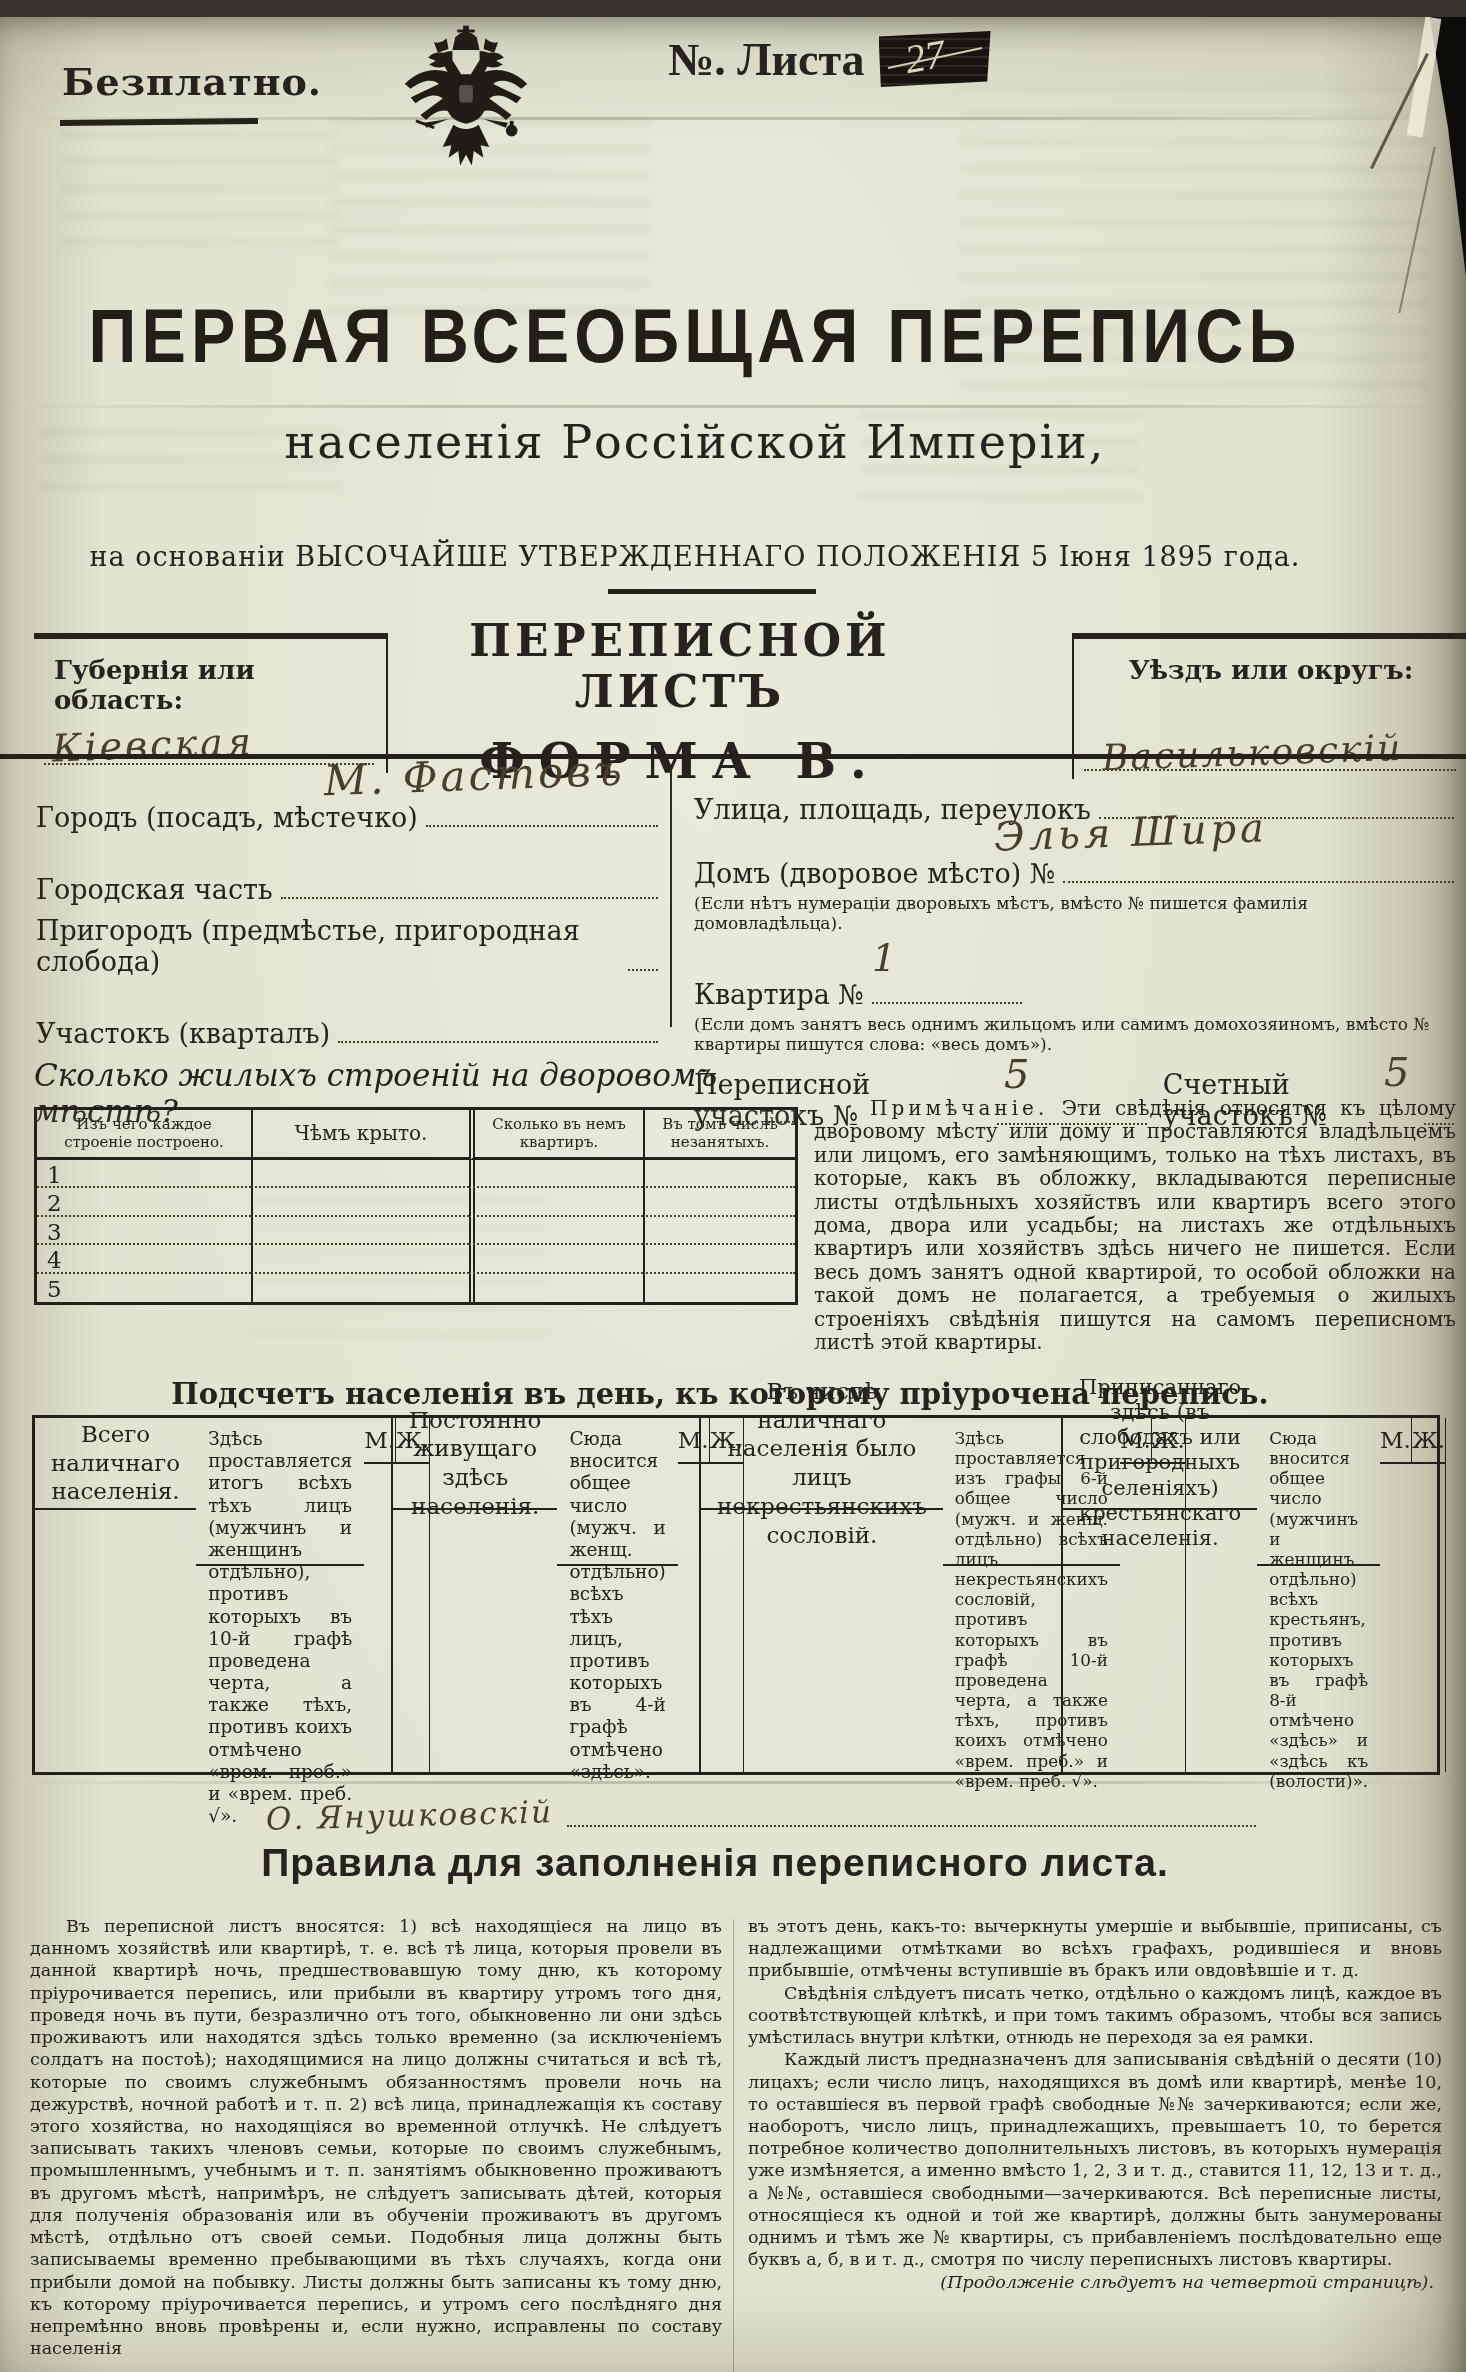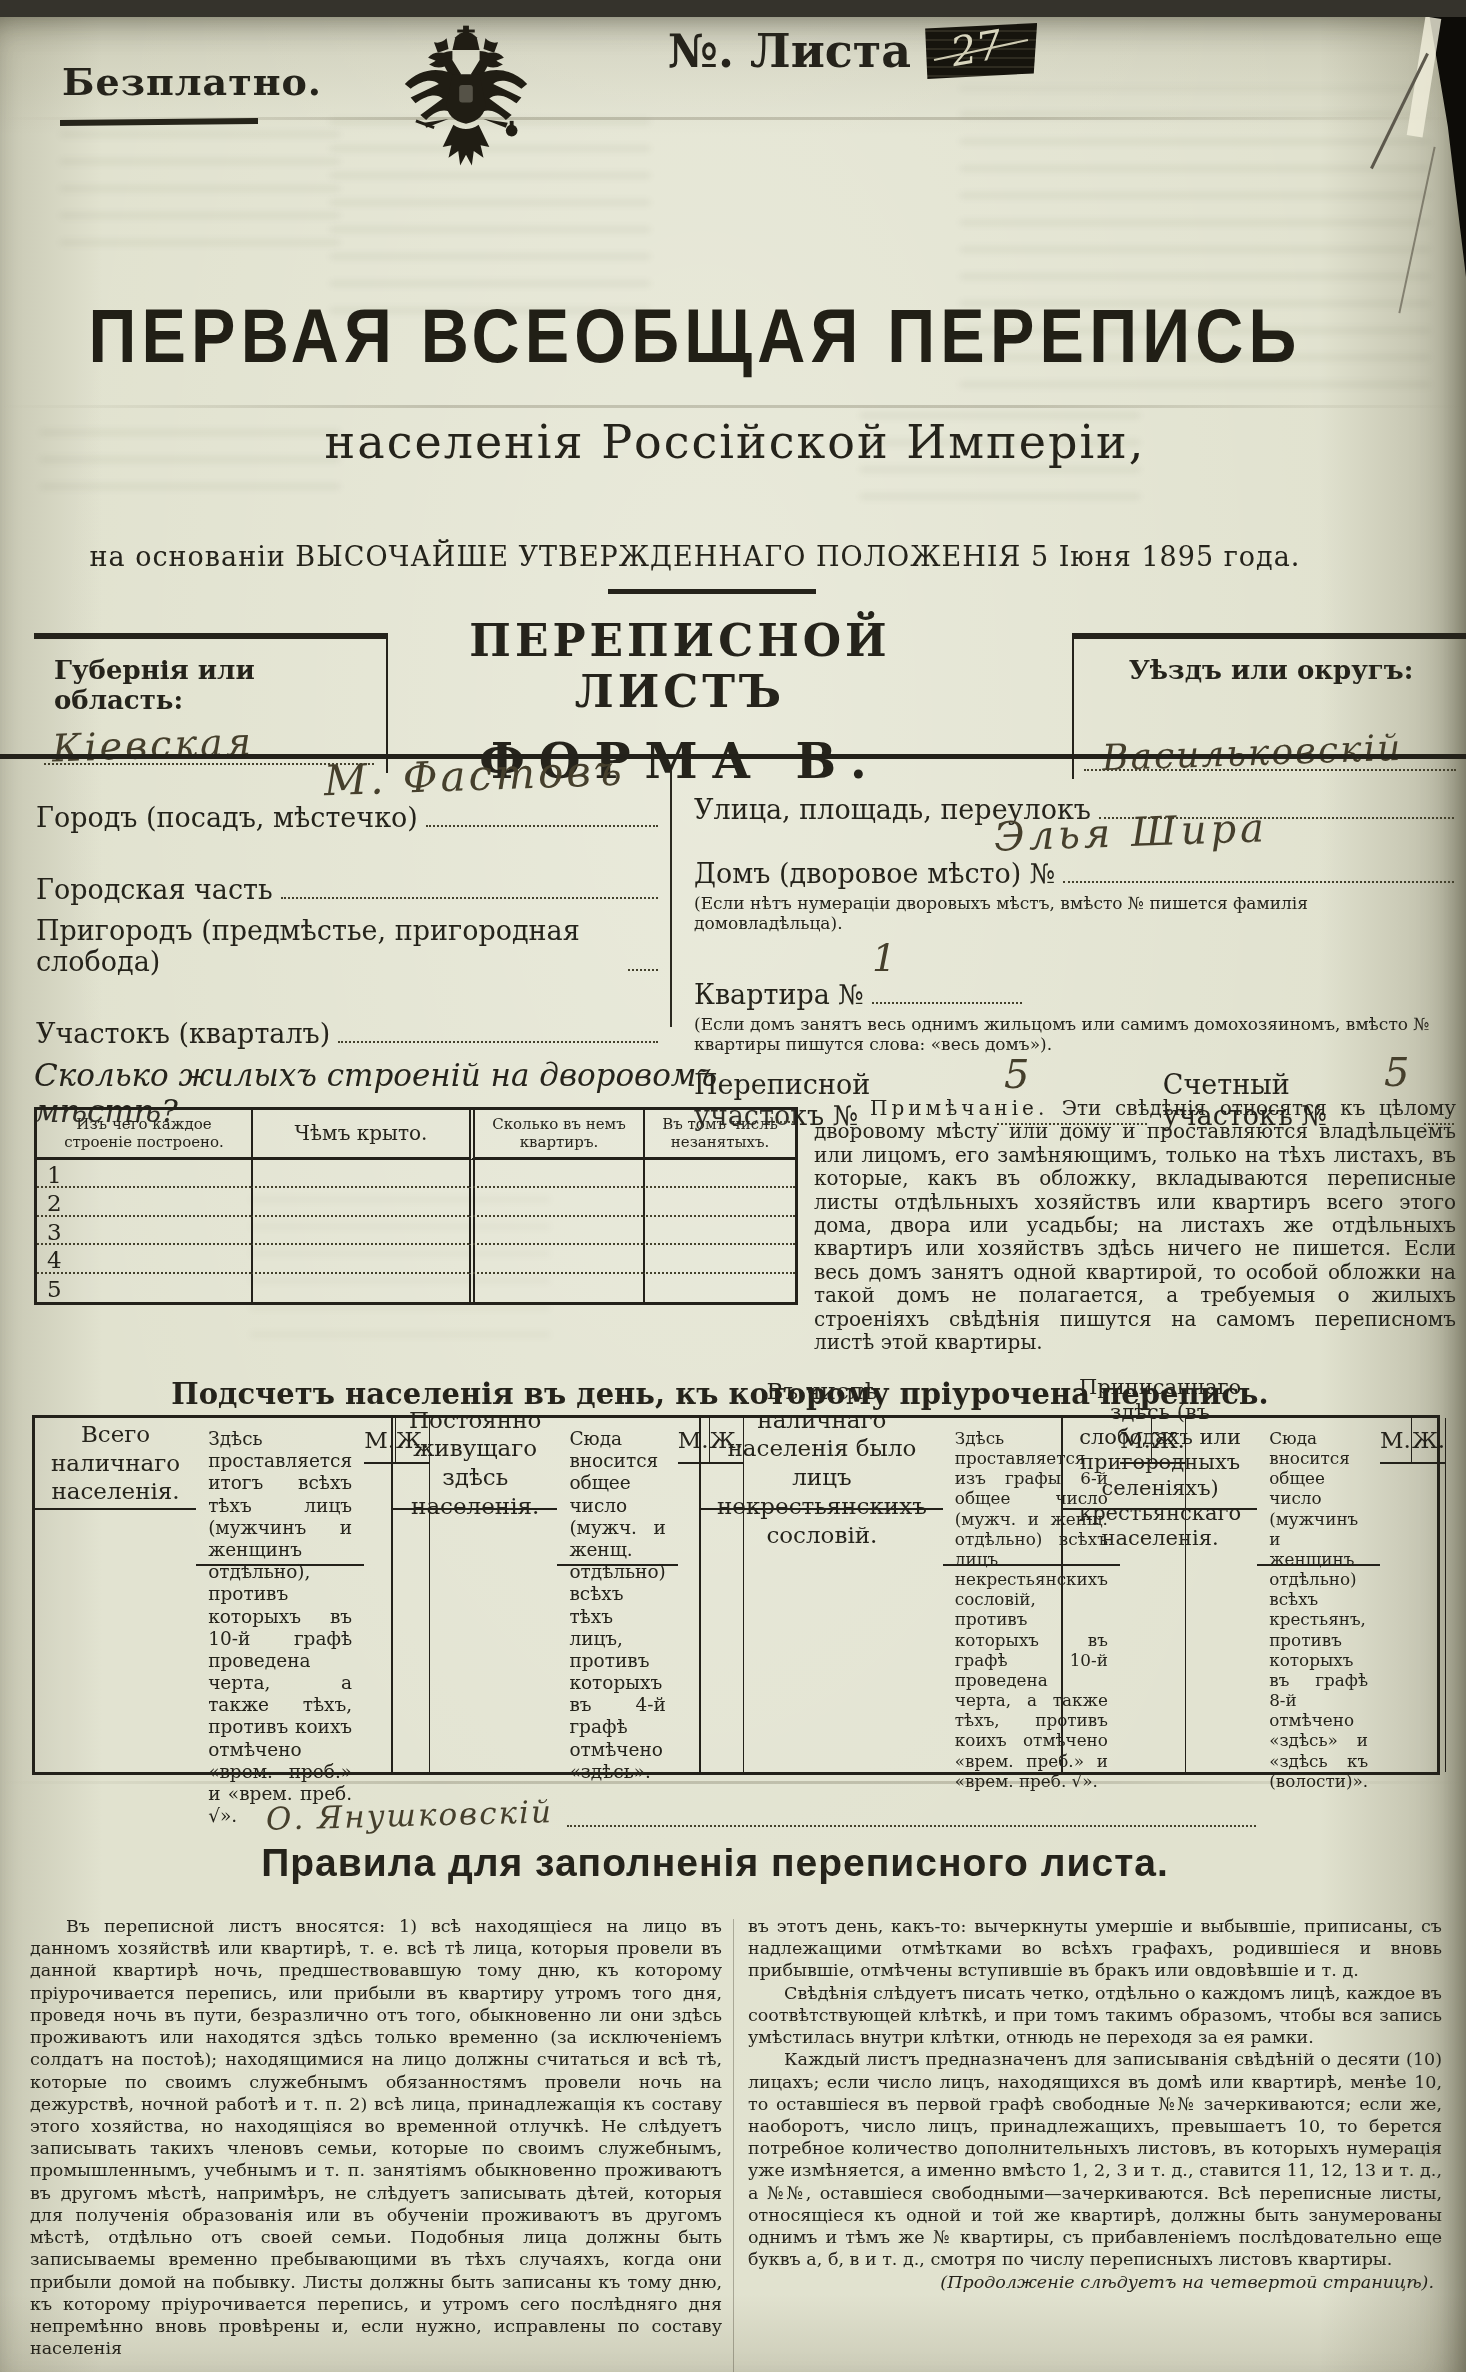--- a/index.html
+++ b/index.html
@@ -13,36 +13,36 @@
         font-family:"DejaVu Serif", serif; color:#25231b;}
   .abs{position:absolute;}
   
   .ghost{position:absolute;background:repeating-linear-gradient(0deg, rgba(100,104,78,.30) 0 5px, rgba(0,0,0,0) 5px 27px);
          filter:blur(3px);opacity:.33;pointer-events:none;}
   .fold{position:absolute;left:0;width:100%;height:3px;pointer-events:none;
         background:linear-gradient(90deg, rgba(100,95,72,0), rgba(100,95,72,.28) 30%, rgba(100,95,72,.28) 70%, rgba(100,95,72,0));}
   
   .free{left:62px;top:42px;font-size:38px;font-weight:bold;letter-spacing:1px;}
   .free-rule{left:60px;top:102px;width:198px;height:6px;background:#26241a;transform:rotate(-.6deg);}
-  .sheetline{left:668px;top:6px;font-size:46px;font-weight:bold;display:flex;align-items:center;}
+  .sheetline{left:668px;top:14px;font-size:46px;font-weight:bold;display:flex;align-items:center;font-family:Liberation Serif, serif;}
   .blot{display:inline-block;position:relative;width:112px;height:56px;margin-left:14px;
         background:repeating-linear-gradient(180deg,#16140d 0 7px,#2e2b20 7px 9px);
         clip-path:polygon(0 10%,100% 0,97% 90%,2% 100%);}
   .blot .num{position:absolute;left:26px;top:2px;font-style:italic;font-size:40px;font-weight:normal;
         color:#d8d5bd;transform:rotate(-10deg);}
   .blot .slash{position:absolute;left:8px;top:26px;width:96px;height:2px;background:#cfcbb2;transform:rotate(-12deg);}
   .corner-tear{right:0;top:0;width:70px;height:260px;background:#0d0c08;
         clip-path:polygon(48% 0,100% 0,100% 100%,74% 42%);}
   .tear-sliver{right:34px;top:0;width:16px;height:120px;background:#f2f0dd;transform:rotate(9deg);opacity:.8;}
   .pencil1{left:1398px;top:30px;width:3px;height:128px;background:#5c584c;transform:rotate(26deg);}
   .pencil2{left:1416px;top:128px;width:2px;height:170px;background:rgba(85,80,66,.6);transform:rotate(12deg);}
   
   .t1{left:0;top:282px;width:1390px;text-align:center;font-family:"Liberation Sans",sans-serif;
       font-weight:bold;font-size:64px;letter-spacing:5px;transform:scale(1.04,1.2);color:#211f16;}
-  .t2{left:0;top:398px;width:1390px;text-align:center;font-size:46px;letter-spacing:2px;padding-left:40px;}
+  .t2{left:0;top:398px;width:1390px;text-align:center;font-size:46px;letter-spacing:2px;}
   .t3{left:0;top:524px;width:1390px;text-align:center;font-size:27px;letter-spacing:1px;}
   .t-rule{left:608px;top:572px;width:208px;height:5px;background:#25231b;}
   
   .gub-box{left:34px;top:616px;width:352px;height:134px;border-top:6px solid #25231b;border-right:2px solid #25231b;}
   .uezd-box{left:1072px;top:616px;width:394px;height:140px;border-top:6px solid #25231b;border-left:2px solid #25231b;}
   .boxlabel{margin:16px 0 0 20px;font-size:26px;font-weight:bold;}
   .uezd-box .boxlabel{text-align:center;margin-left:0;}
   .field-line{position:absolute;left:10px;right:12px;bottom:8px;border-bottom:2.5px dotted #43402c;}
   .hand{font-style:italic;color:#453f2c;font-family:"DejaVu Serif",serif;}
   .gub-hand{position:absolute;left:18px;bottom:6px;font-size:38px;transform:rotate(-2deg);letter-spacing:3px;}

